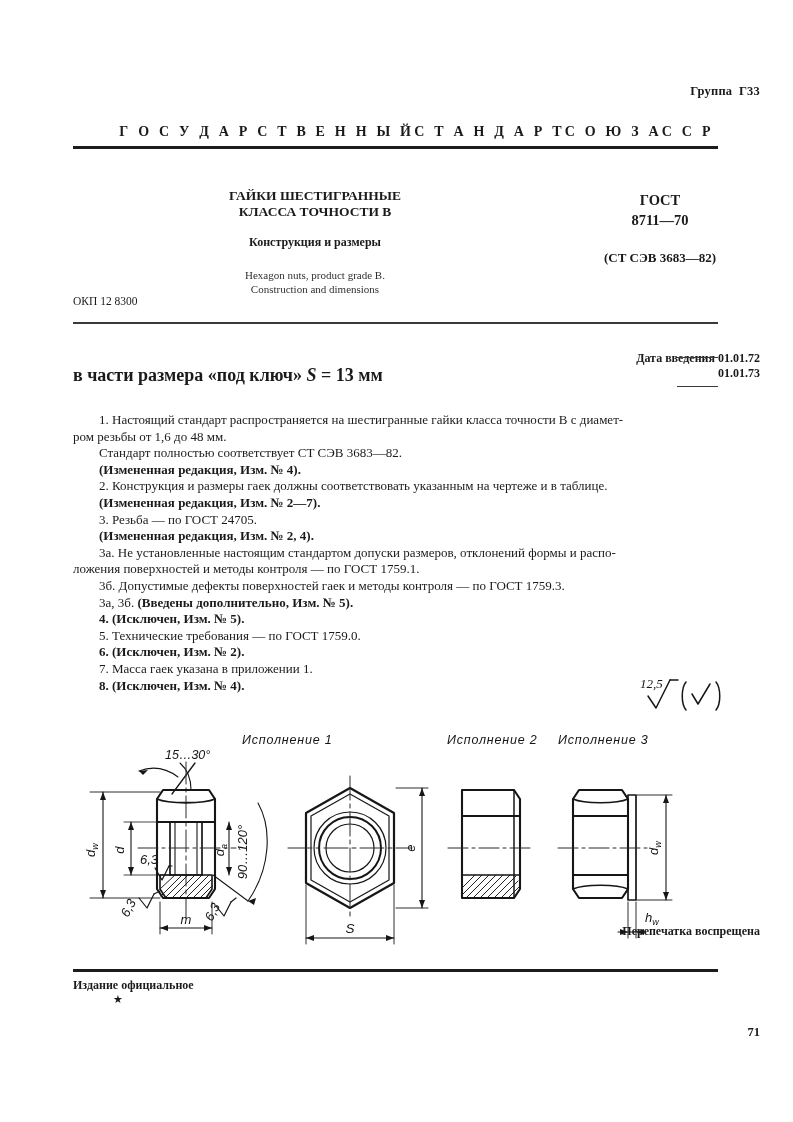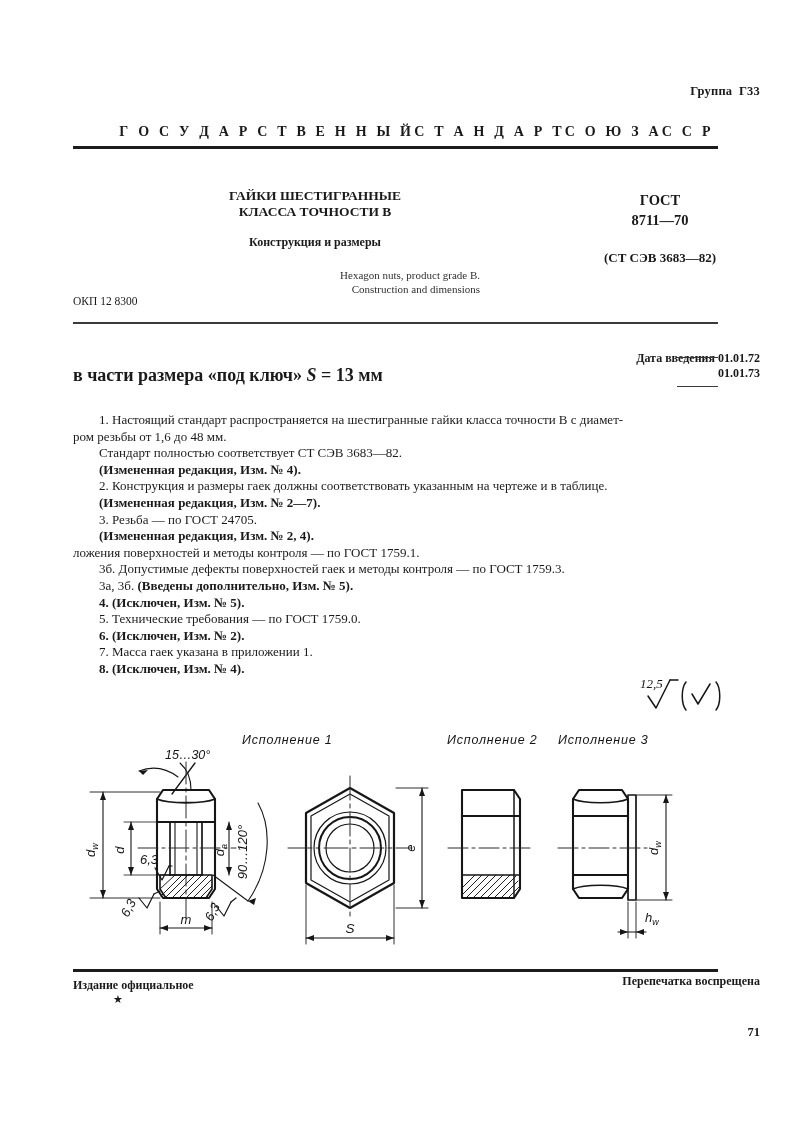--- a/index.html
+++ b/index.html
@@ -71,21 +71,21 @@
     width: 330px;
     text-align: center;
     font-size: 12px;
     font-weight: bold;
   }
   .title-en {
     position: absolute;
     left: 150px;
     top: 268px;
     width: 330px;
-    text-align: right;
+    text-align: center;
     font-size: 11px;
     line-height: 14px;
     color: #30302f;
   }
   .okp {
     position: absolute;
     left: 73px;
     top: 295px;
     font-size: 11.5px;
   }
@@ -170,21 +170,21 @@
   .foot-star {
     position: absolute;
     left: 113px;
     top: 994px;
     font-size: 11px;
     line-height: 11px;
   }
   .foot-right {
     position: absolute;
     right: 76px;
-    top: 974px;
+    top: 924px;
     font-size: 12px;
     font-weight: bold;
   }
   .page-num {
     position: absolute;
     right: 76px;
     top: 1025px;
     font-size: 12.5px;
     font-weight: bold;
   }
@@ -239,20 +239,21 @@
     <p class="ind">
       <span>1. Настоящий стандарт распространяется на шестигранные гайки класса точности В с диамет-</span>
     </p>
     <p>ром резьбы от 1,6 до 48 мм.</p>
     <p class="ind">Стандарт полностью соответствует СТ СЭВ 3683—82.</p>
     <p class="ind"><b>(Измененная редакция, Изм. № 4).</b></p>
     <p class="ind">2. Конструкция и размеры гаек должны соответствовать указанным на чертеже и в таблице.</p>
     <p class="ind"><b>(Измененная редакция, Изм. № 2—7).</b></p>
     <p class="ind">3. Резьба — по ГОСТ 24705.</p>
     <p class="ind"><b>(Измененная редакция, Изм. № 2, 4).</b></p>
+    <p class="ind">3а. Не установленные настоящим стандартом допуски размеров, отклонений формы и распо-</p>
     <p>ложения поверхностей и методы контроля — по ГОСТ 1759.1.</p>
     <p class="ind">3б. Допустимые дефекты поверхностей гаек и методы контроля — по ГОСТ 1759.3.</p>
     <p class="ind"><span>3а, 3б. </span><b>(Введены дополнительно, Изм. № 5).</b></p>
     <p class="ind"><b>4. (Исключен, Изм. № 5).</b></p>
     <p class="ind">5. Технические требования — по ГОСТ 1759.0.</p>
     <p class="ind"><b>6. (Исключен, Изм. № 2).</b></p>
     <p class="ind">7. Масса гаек указана в приложении 1.</p>
     <p class="ind"><b>8. (Исключен, Изм. № 4).</b></p>
   </div>
 

